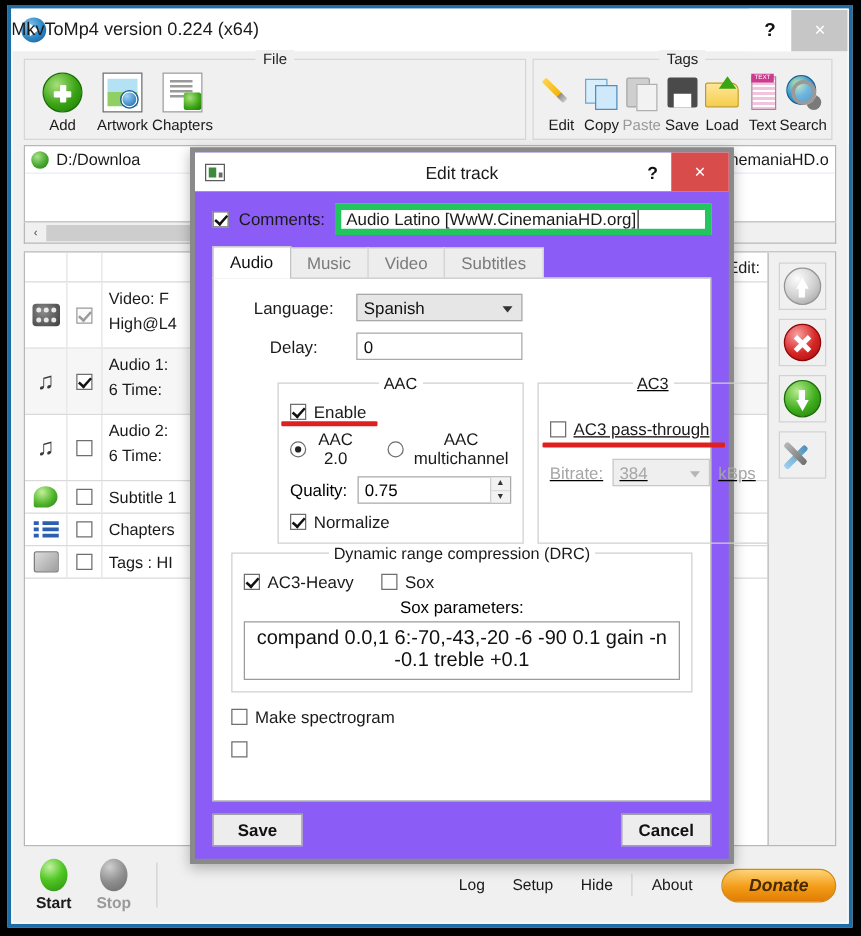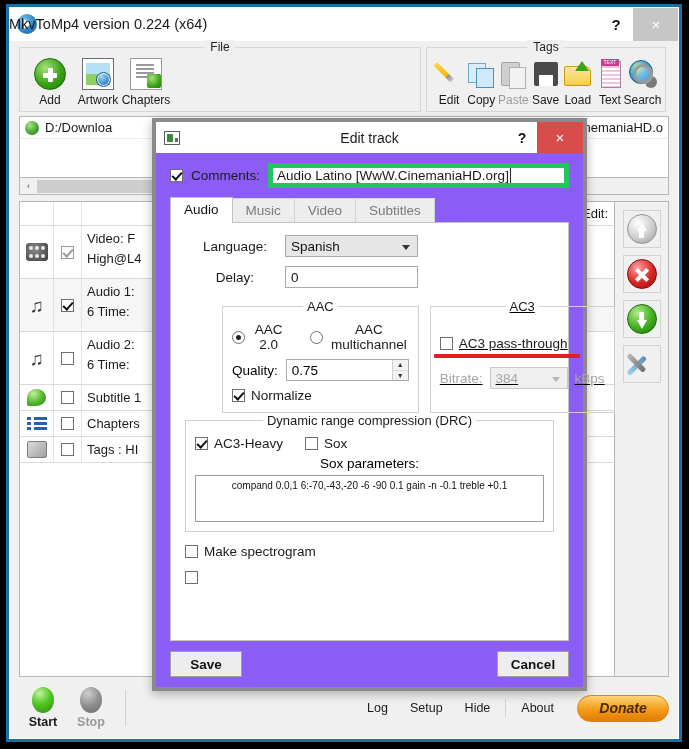--- a/index.html
+++ b/index.html
@@ -387,21 +387,21 @@
   .spin .btns > div { flex:1; display:flex; align-items:center; justify-content:center; font-size:7px; color:#333;}
   .spin .btns > div:first-child{ border-bottom:1px solid #dcdcdc;}
 
   .red-underline { position:absolute; background:#e02020; height:4px; border-radius:1px; z-index:5; }
 
   .drc { margin-top: 10px; }
   .drc-row { display:flex; gap:22px; margin-bottom:5px; }
   .sox-lbl { font-size:13.5px; margin-bottom:4px; }
   .sox-box {
     border:1px solid #9b9b9b; background:#fff; height: 47px;
-    font-size:10px; color:#111; padding: 4px 5px;
+    font-size:16px; color:#111; padding: 4px 5px;
   }
 
   .bottom-chks { margin-top: 12px; }
   .bottom-chks .chk-line { margin-bottom: 12px; }
 
   .dlg-footer {
     flex:0 0 auto; height: 46px; display:flex; align-items:center;
     padding: 0 14px; justify-content: space-between;
   }
   .btn {
@@ -651,20 +651,25 @@
         <div class="inp">
           <span>0</span>
         </div>
       </div>
 
       <div class="two-cols">
 
         <fieldset class="gb col-aac">
           <legend>AAC</legend>
 
+          <div class="chk-line" style="position:relative">
+            <span class="cb checked"></span>
+            <span>Enable</span>
+            <span class="red-underline" style="left:-7px; bottom:-4px; width:77px;"></span>
+          </div>
 
           <div class="radio-row">
             <div class="chk-line" style="margin-bottom:0">
               <span class="radio sel-r"></span>
               <span>AAC 2.0</span>
             </div>
             <div class="chk-line" style="margin-bottom:0">
               <span class="radio"></span>
               <span>AAC multichannel</span>
             </div>

